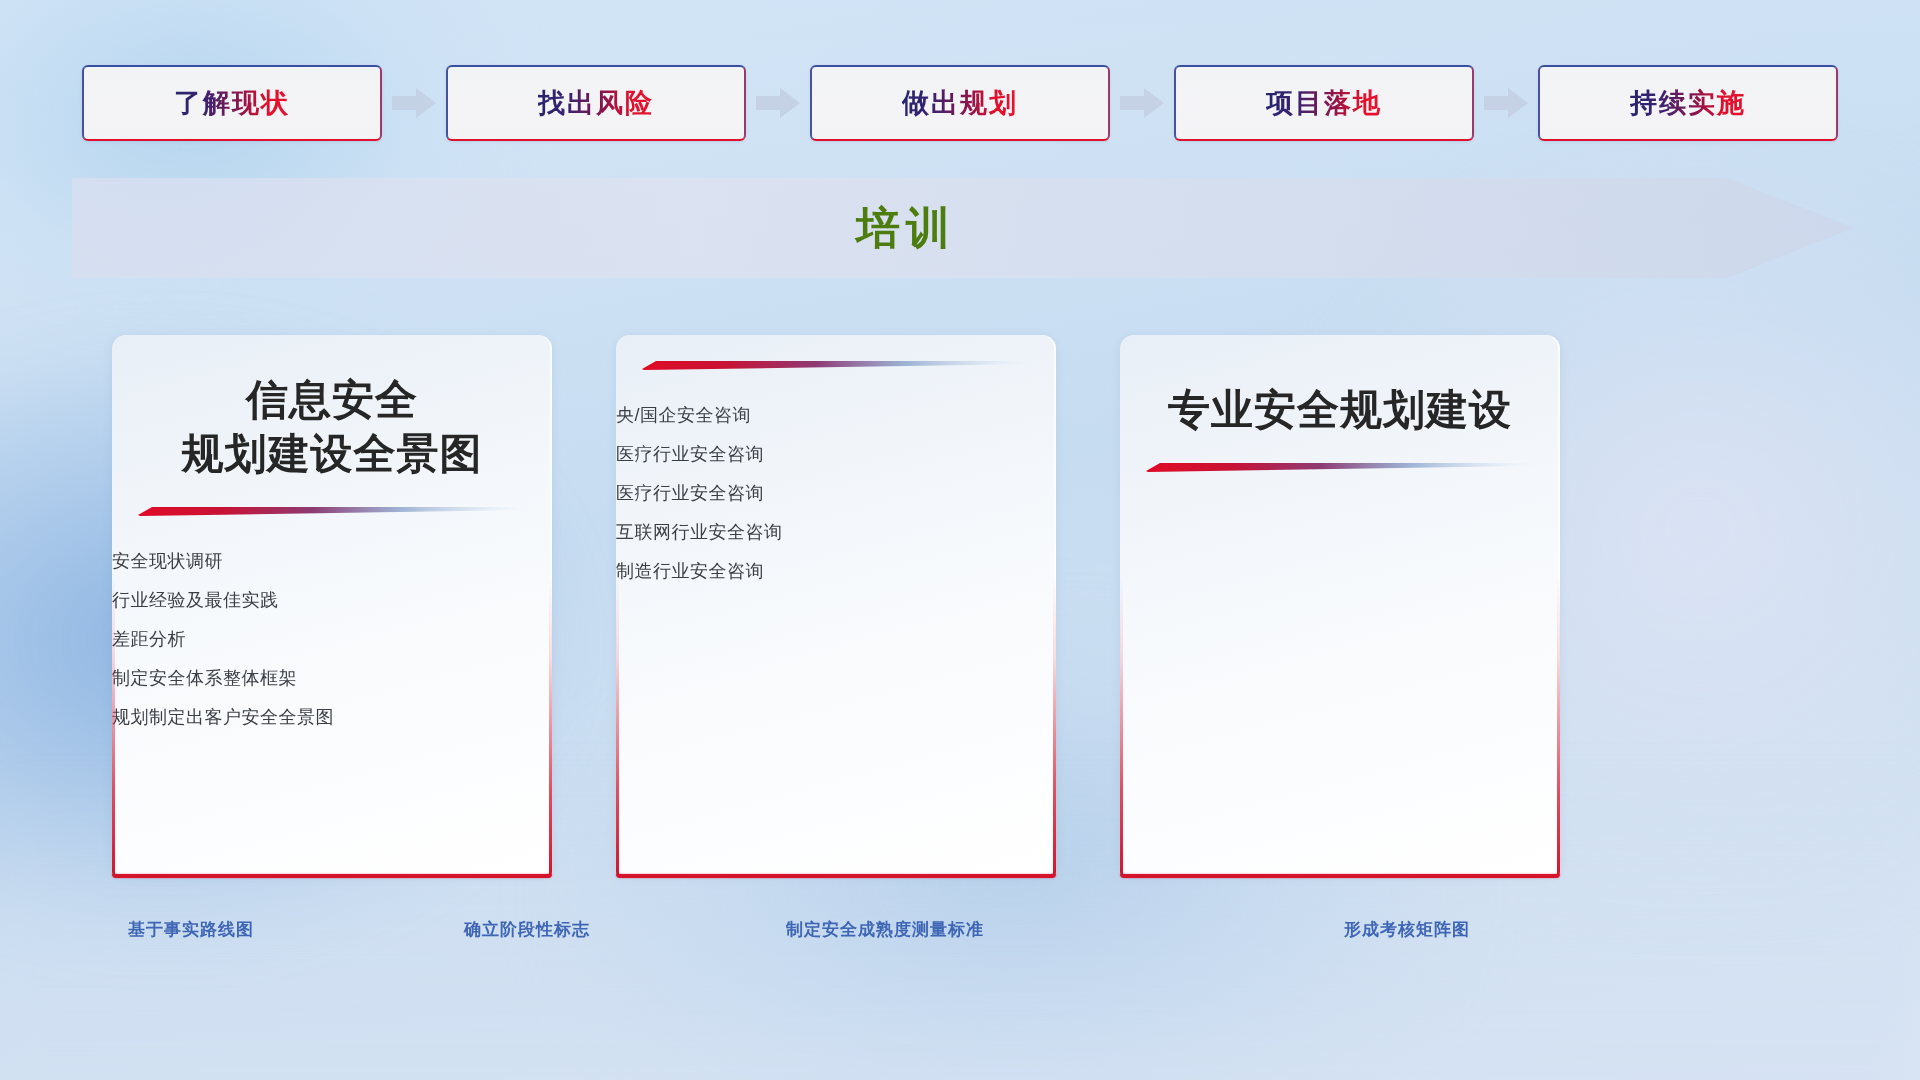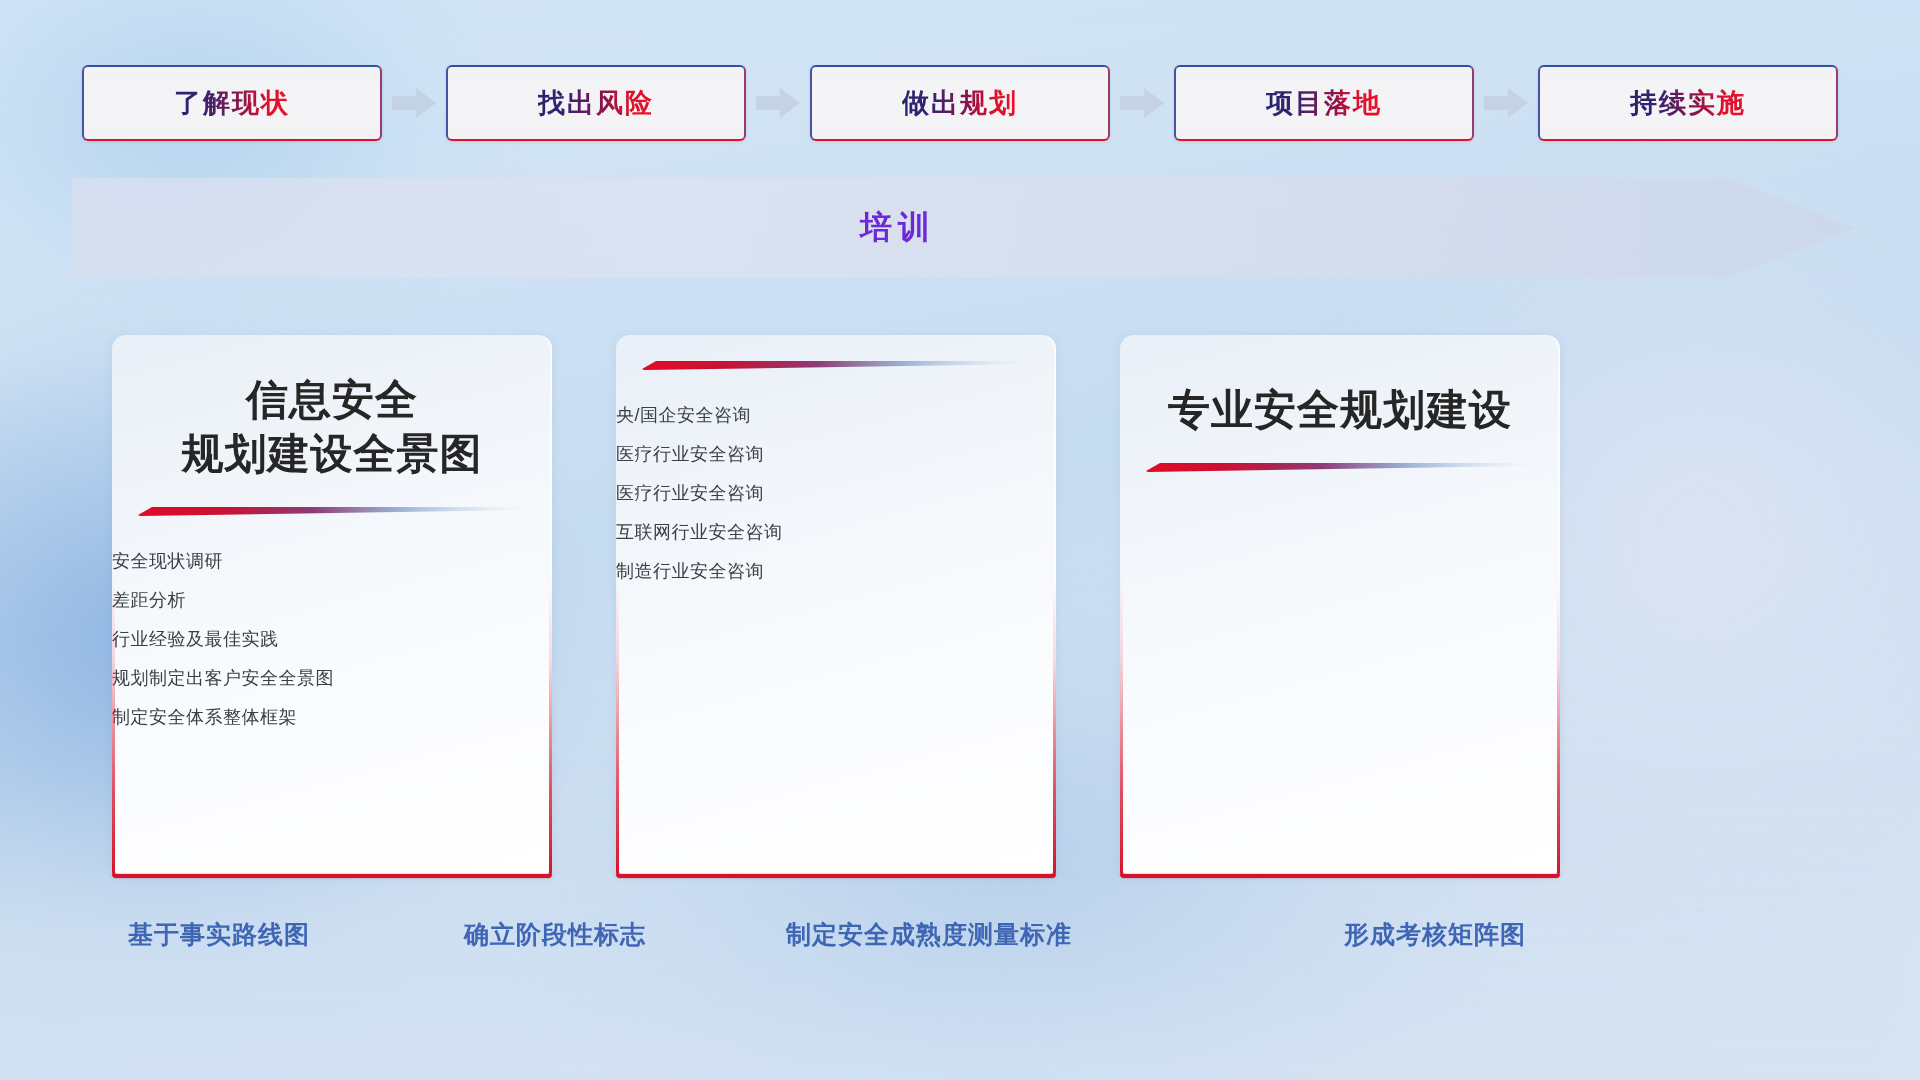--- a/index.html
+++ b/index.html
@@ -77,23 +77,23 @@
     position:relative;
   }
   .step-arrow svg { display:block; width:100%; height:100%; }
 
   
   #banner {
     position:absolute; left:72px; top:178px; width:1782px; height:100px;
   }
   #banner svg { position:absolute; inset:0; width:100%; height:100%; }
   .banner-label {
-    position:absolute; left:6px; top:0; width:1640px; height:100px;
+    position:absolute; left:14px; top:0; width:1640px; height:100px;
     display:flex; align-items:center; justify-content:center;
-    font-size:32px; font-weight:700; color:#6d28d9; letter-spacing:6px;
+    font-size:44px; font-weight:700; color:#4d7c0f; letter-spacing:6px;
   }
 
   
   #cards {
     position:absolute; left:112px; top:335px; width:1700px; height:540px;
     display:flex; gap:64px;
   }
   .card {
     position:relative;
     width:440px; height:540px;
@@ -138,21 +138,21 @@
     line-height:1; padding:10px 0 11px;
     letter-spacing:.5px;
   }
 
   
   #captions {
     position:absolute; left:0; top:918px; width:1920px; height:44px;
   }
   .caption {
     position:absolute; top:0;
-    font-size:25px; font-weight:700; color:#3f66b5; letter-spacing:1px;
+    font-size:17px; font-weight:700; color:#3f66b5; letter-spacing:1px;
     white-space:nowrap;
     text-align:center;
   }
 </style>
 </head>
 <body>
 
 <div id="bg">
   <div class="bg-base"></div>
   <div class="bg-blob-topleft"></div>
@@ -232,24 +232,24 @@
         <stop offset="68%" stop-color="#8fa8cf" stop-opacity="0.85"></stop>
         <stop offset="88%" stop-color="#c6d6ea" stop-opacity="0.45"></stop>
         <stop offset="100%" stop-color="#dbe6f4" stop-opacity="0"></stop>
       </linearGradient>
           </defs>
       <path d="M0,8 L14,0 L388,0 L388,3 L2,9 Z" fill="url(#dv0)"></path>
     </svg>
       </div>
       <div class="card-list">
         <div class="card-item">安全现状调研</div>
+        <div class="card-item">行业经验及最佳实践</div>
         <div class="card-item">差距分析</div>
-        <div class="card-item">行业经验及最佳实践</div>
+        <div class="card-item">制定安全体系整体框架</div>
         <div class="card-item">规划制定出客户安全全景图</div>
-        <div class="card-item">制定安全体系整体框架</div>
       </div>
     </div>
     <div class="card">
       <div class="card-edge-left"></div>
       <div class="card-edge-right"></div>
       <div class="card-divider">
         <svg viewBox="0 0 388 9" preserveAspectRatio="none">
       <defs>
             <linearGradient id="dv1" x1="0" y1="0" x2="1" y2="0">
         <stop offset="0%" stop-color="#e00b26"></stop>

